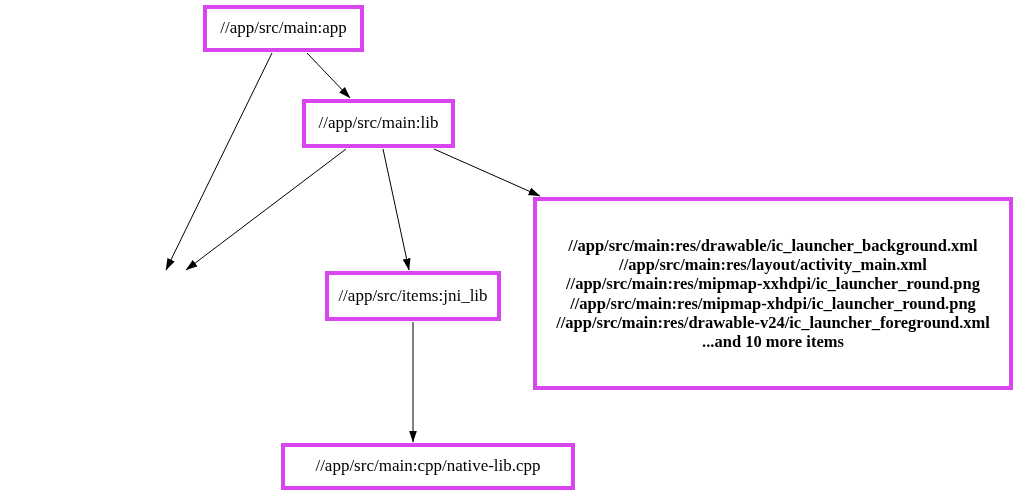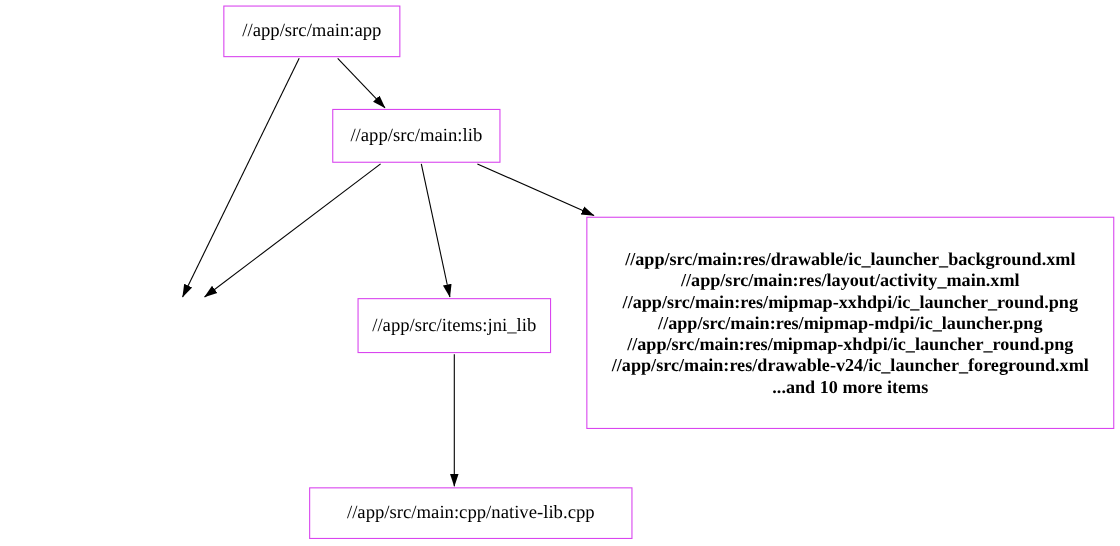--- a/index.html
+++ b/index.html
@@ -13,21 +13,21 @@
     overflow: hidden;
   }
   .edges {
     position: absolute;
     left: 0; top: 0;
     width: 1018px; height: 496px;
   }
   .node {
     position: absolute;
     box-sizing: border-box;
-    border: 1px solid #d946ef;
+    border: 4px solid #d946ef;
     background: #ffffff;
     display: flex;
     align-items: center;
     justify-content: center;
     text-align: center;
     font-size: 17px;
     line-height: 1.1;
     white-space: nowrap;
   }
   .node.multi {
@@ -72,21 +72,20 @@
 
 
   <div class="node node-jni-lib">
     <span>//app/src/items:jni_lib</span>
   </div>
 
   <div class="node multi node-res">
     <div>//app/src/main:res/drawable/ic_launcher_background.xml</div>
     <div>//app/src/main:res/layout/activity_main.xml</div>
     <div>//app/src/main:res/mipmap-xxhdpi/ic_launcher_round.png</div>
-    <div>//app/src/main:res/mipmap-mdpi/ic_launcher.png</div>
     <div>//app/src/main:res/mipmap-xhdpi/ic_launcher_round.png</div>
     <div>//app/src/main:res/drawable-v24/ic_launcher_foreground.xml</div>
     <div>...and 10 more items</div>
   </div>
 
   <div class="node node-native">
     <span>//app/src/main:cpp/native-lib.cpp</span>
   </div>
 
 </div>

